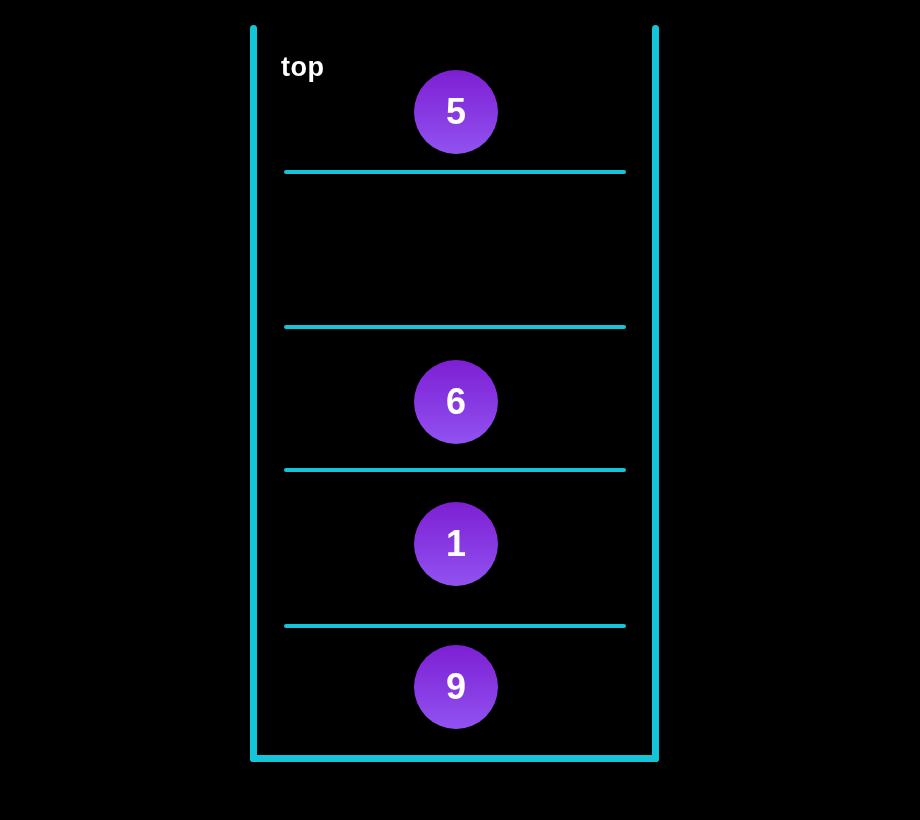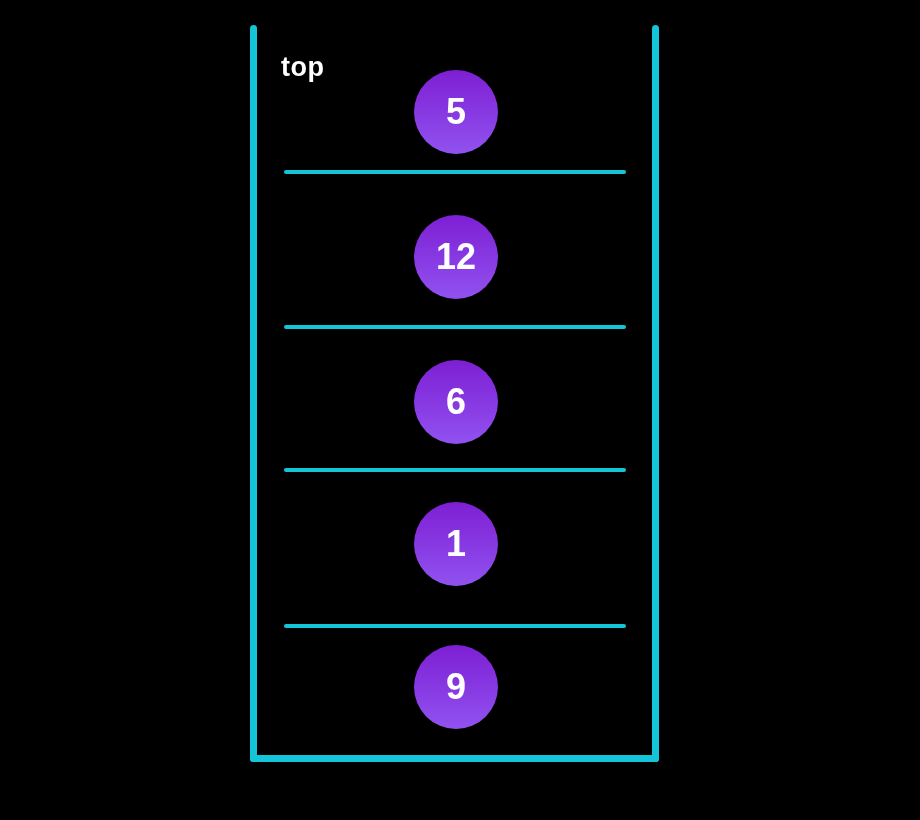--- a/index.html
+++ b/index.html
@@ -84,23 +84,20 @@
   <div class="wall right"></div>
   <div class="floor"></div>
 
   <div class="top-label">top</div>
 
   <div class="node n0">
     <span class="value">5</span>
   </div>
   <div class="divider d0"></div>
 
-  <div class="node n1">
-    <span class="value">12</span>
-  </div>
   <div class="divider d1"></div>
 
   <div class="node n2">
     <span class="value">6</span>
   </div>
   <div class="divider d2"></div>
 
   <div class="node n3">
     <span class="value">1</span>
   </div>

